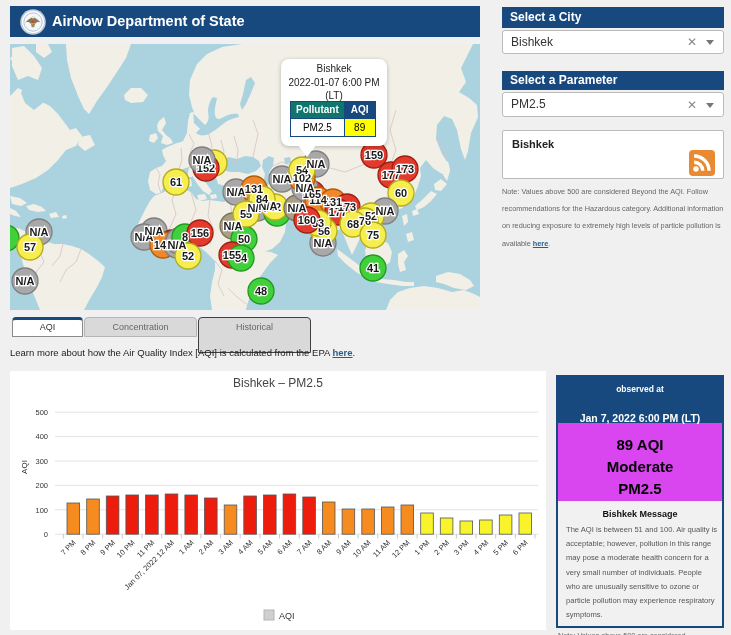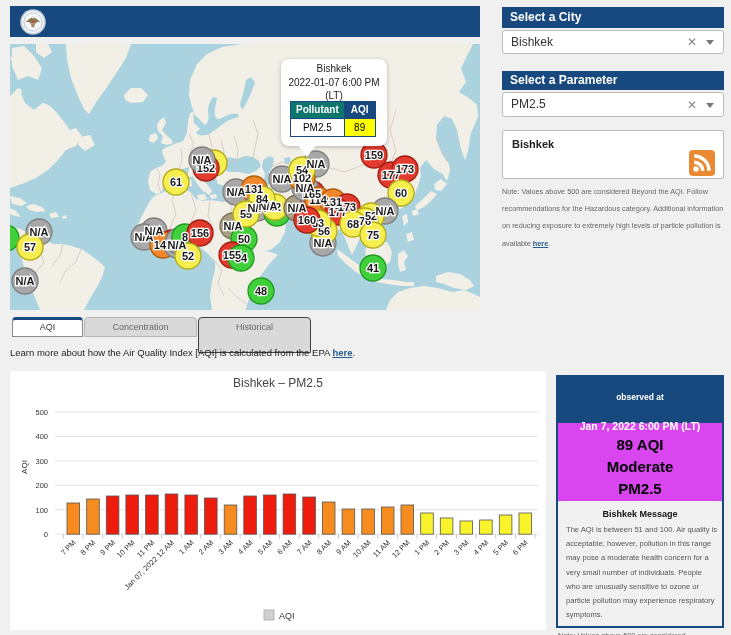--- a/index.html
+++ b/index.html
@@ -17,20 +17,21 @@
 <div class="abs navy" style="left:10px; top:6px; width:470px; height:31px;">
  <svg class="abs" style="left:10px; top:3px;" width="26" height="26" viewBox="0 0 26 26">
   <circle cx="13" cy="13" r="12.8" fill="#c3cedb"></circle>
   <circle cx="13" cy="13" r="11" fill="#ffffff"></circle>
   <circle cx="13" cy="13" r="9.2" fill="#f4f6f9" stroke="#8fa9c0" stroke-width="0.7"></circle>
   <path d="M5.5,13.5 C8.5,9.5 11,9.8 13,7 C15,9.8 17.5,9.5 20.5,13.5 C18,12.6 16.2,13.2 15.6,14.6 L10.4,14.6 C9.8,13.2 8,12.6 5.5,13.5 Z" fill="#8a7a50"></path>
   <circle cx="13" cy="8.2" r="1.2" fill="#e9e6dd"></circle>
   <path d="M10.8,14.6 L15.2,14.6 L14.2,18.2 L11.8,18.2 Z" fill="#9c8d63"></path>
   <path d="M11.6,11.6 L14.4,11.6 L14,14 L12,14 Z" fill="#c74b42"></path>
  </svg>
+ <div class="abs" style="left:42px; top:0; height:31px; line-height:31px; font-size:14.5px; font-weight:bold; color:#fff;">AirNow Department of State</div>
 </div>
 
 <svg class="abs" style="left:10px; top:44px;" width="470" height="266" viewBox="10 44 470 266">
  <rect x="10" y="44" width="470" height="266" fill="#aad3df"></rect>
  <path d="M12,48 L24,46 L34,56 L42,68 L38,80 L28,76 L18,80 L12,66 Z" fill="#f2efe7"></path>
 <path d="M36,44 L48,44 L52,52 L44,58 L36,52 Z" fill="#f2efe7"></path>
 <path d="M10,58 L16,54 L20,60 L14,64 Z" fill="#f2efe7"></path>
 <path d="M10,96 L18,88 L26,92 L24,100 L32,106 L42,102 L50,106 L58,114 L64,122 L70,130 L76,128 L82,136 L76,146 L66,150 L58,160 L48,170 L36,178 L22,184 L10,188 Z" fill="#f2efe7"></path>
 <path d="M24,84 L36,80 L46,88 L44,102 L34,110 L25,103 L21,93 Z" fill="#aad3df"></path>
 <path d="M80,137 L90,135 L95,145 L85,151 L78,145 Z" fill="#f2efe7"></path>
@@ -342,21 +343,21 @@
 <text transform="translate(469.3,543) rotate(-45)" text-anchor="end" class="xl">3 PM</text>
 <text transform="translate(488.9,543) rotate(-45)" text-anchor="end" class="xl">4 PM</text>
 <text transform="translate(508.6,543) rotate(-45)" text-anchor="end" class="xl">5 PM</text>
 <text transform="translate(528.2,543) rotate(-45)" text-anchor="end" class="xl">6 PM</text>
  <rect x="264" y="610" width="10" height="10" fill="#cfcfcf" stroke="#b5b5b5"></rect>
  <text x="279" y="619" class="yl" style="font-size:9px;">AQI</text>
 </svg>
 
 <div class="abs" style="left:556px; top:375px; width:168px; height:253px; border:2px solid #17497e; background:#f1f1f1; overflow:hidden;">
  <div class="navy" style="height:46px; text-align:center; padding-top:5px;">
-  <div style="font-size:8.5px; font-weight:bold; margin-top:10px;">observed at</div>
+  <div style="font-size:8.5px; font-weight:bold; margin-top:2px;">observed at</div>
   <div style="font-size:10.5px; font-weight:bold; margin-top:18px;">Jan 7, 2022 6:00 PM (LT)</div>
  </div>
  <div style="height:78px; background:#d946ef; text-align:center; padding-top:11px;">
   <div style="font-size:15px; font-weight:bold; color:#000; line-height:22px;">89 AQI<br>Moderate<br>PM2.5</div>
  </div>
  <div style="text-align:center; font-size:9px; font-weight:bold; color:#111; padding-top:8px;">Bishkek Message</div>
  <div style="font-size:7.6px; color:#555; line-height:14.2px; padding:4px 8px 0 8px; white-space:nowrap;">The AQI is between 51 and 100. Air quality is<br>acceptable; however, pollution in this range<br>may pose a moderate health concern for a<br>very small number of individuals. People<br>who are unusually sensitive to ozone or<br>particle pollution may experience respiratory<br>symptoms.</div>
 </div>
 <div class="abs" style="left:558px; top:631px; width:170px; font-size:7.3px; color:#666; white-space:nowrap; overflow:hidden;">Note: Values above 500 are considered</div>
 

